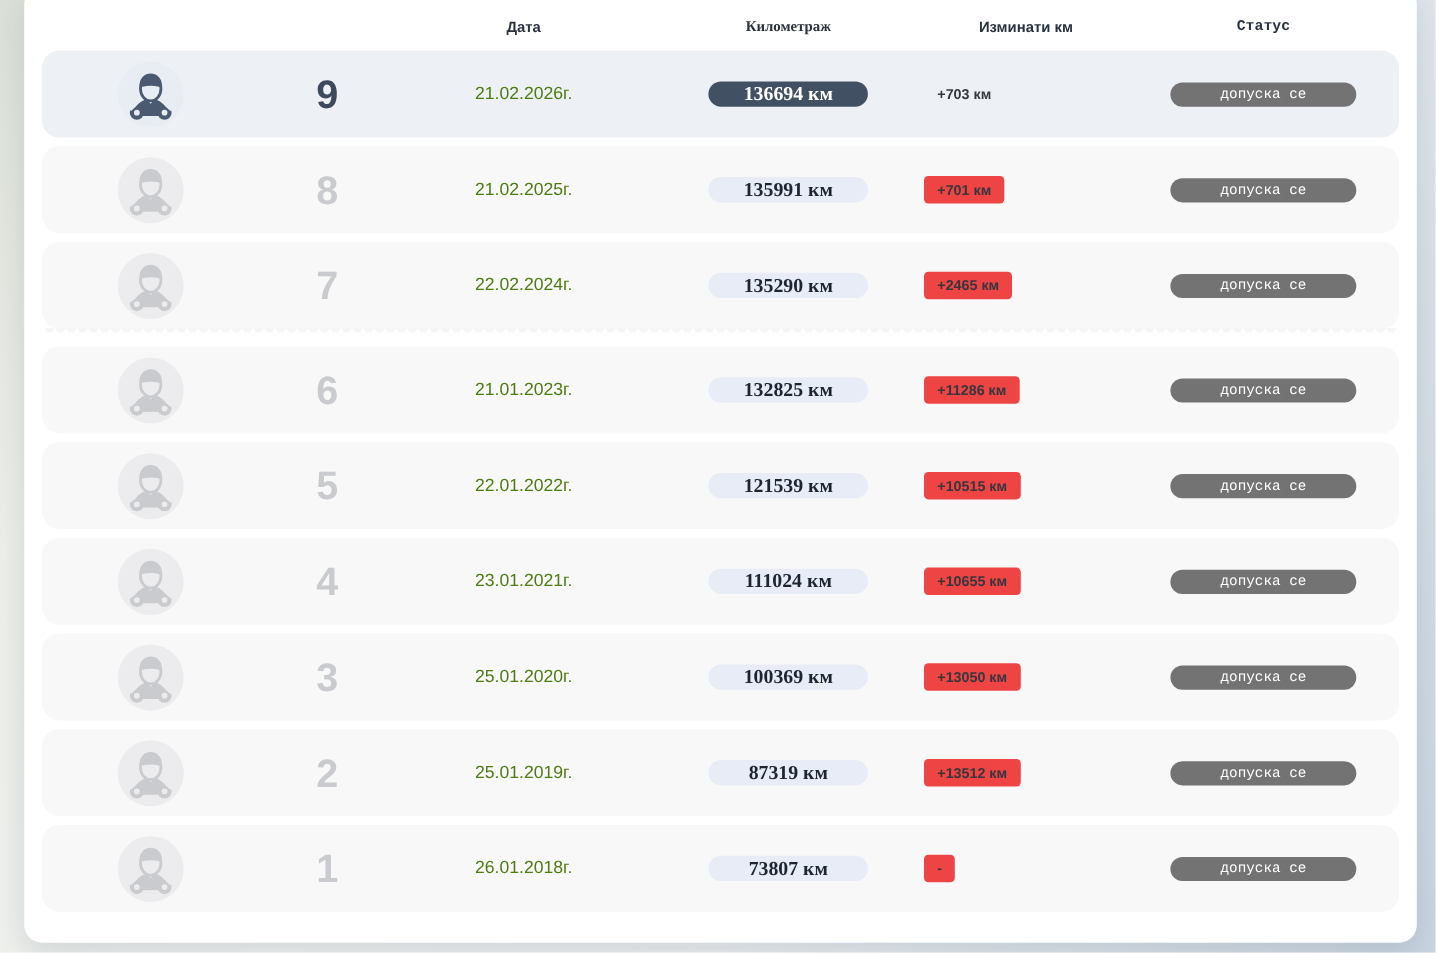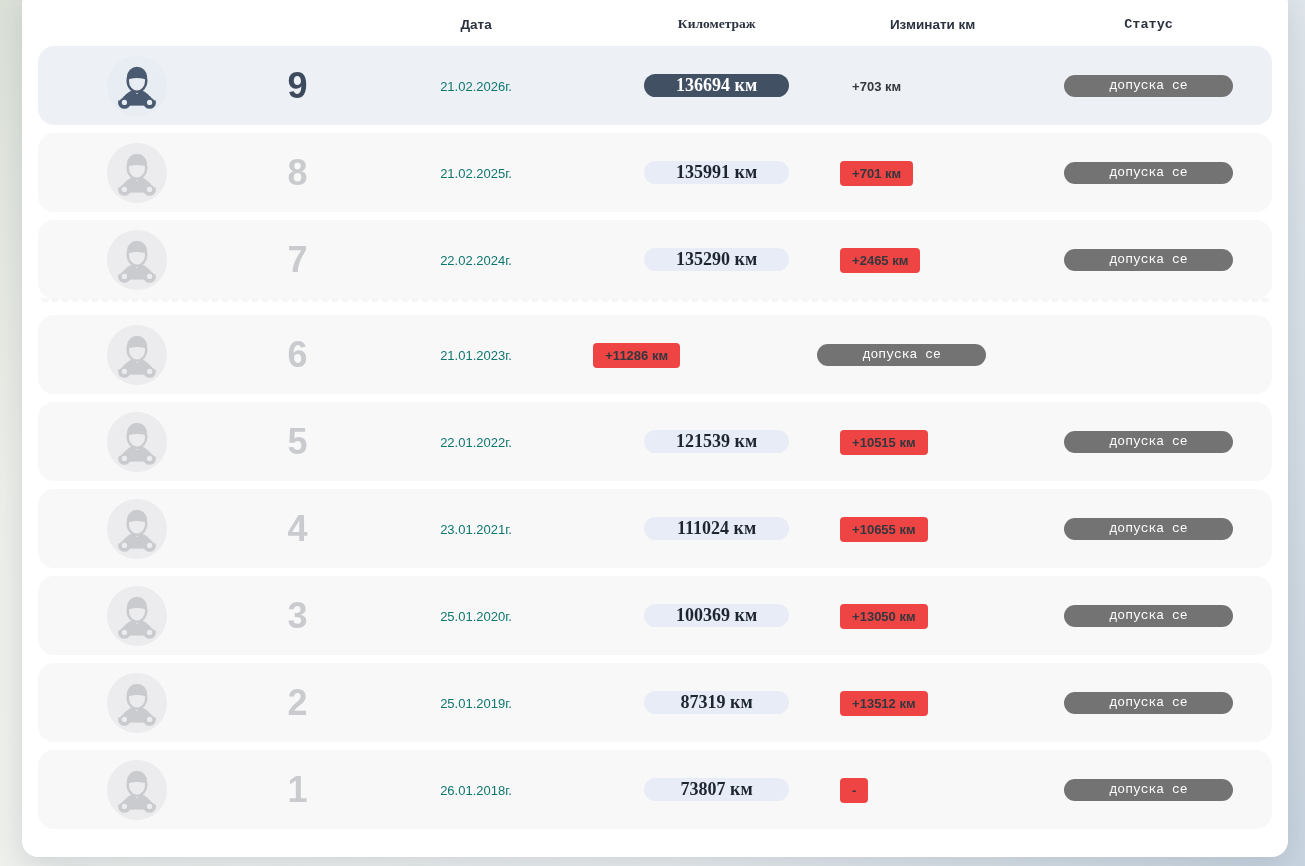--- a/index.html
+++ b/index.html
@@ -61,21 +61,21 @@
   }
 
   .num {
     font-size:36px;
     font-weight:bold;
     color:#c9cbcf;
     letter-spacing:-1px;
   }
   .row.active .num { color:#3d4a5d; }
 
-  .date { font-size:13px; color:#0f766e; }
+  .date { font-size:16px; color:#4d7c0f; }
 
   .km-pill {
     min-width:145px;
     height:23px;
     border-radius:12px;
     background:#e7ecf6;
     color:#1d2531;
     font-size:18px;
     font-weight:bold;
     display:flex; align-items:center; justify-content:center;
@@ -198,20 +198,23 @@
     <div class="perforation"></div>
 
     <div class="row">
       <div class="c-icon">
           <svg class="avatar">
             <use href="#mechanic"></use>
           </svg>
         </div>
       <div class="c-num"><span class="num">6</span></div>
       <div class="c-date"><span class="date">21.01.2023г.</span></div>
+      <div class="c-km">
+          <span class="km-pill">132825 км</span>
+        </div>
       <div class="c-delta"><span class="delta">+11286 км</span></div>
       <div class="c-status">
           <span class="status-pill">допуска се</span>
         </div>
     </div>
 
     <div class="row">
       <div class="c-icon">
           <svg class="avatar">
             <use href="#mechanic"></use>

